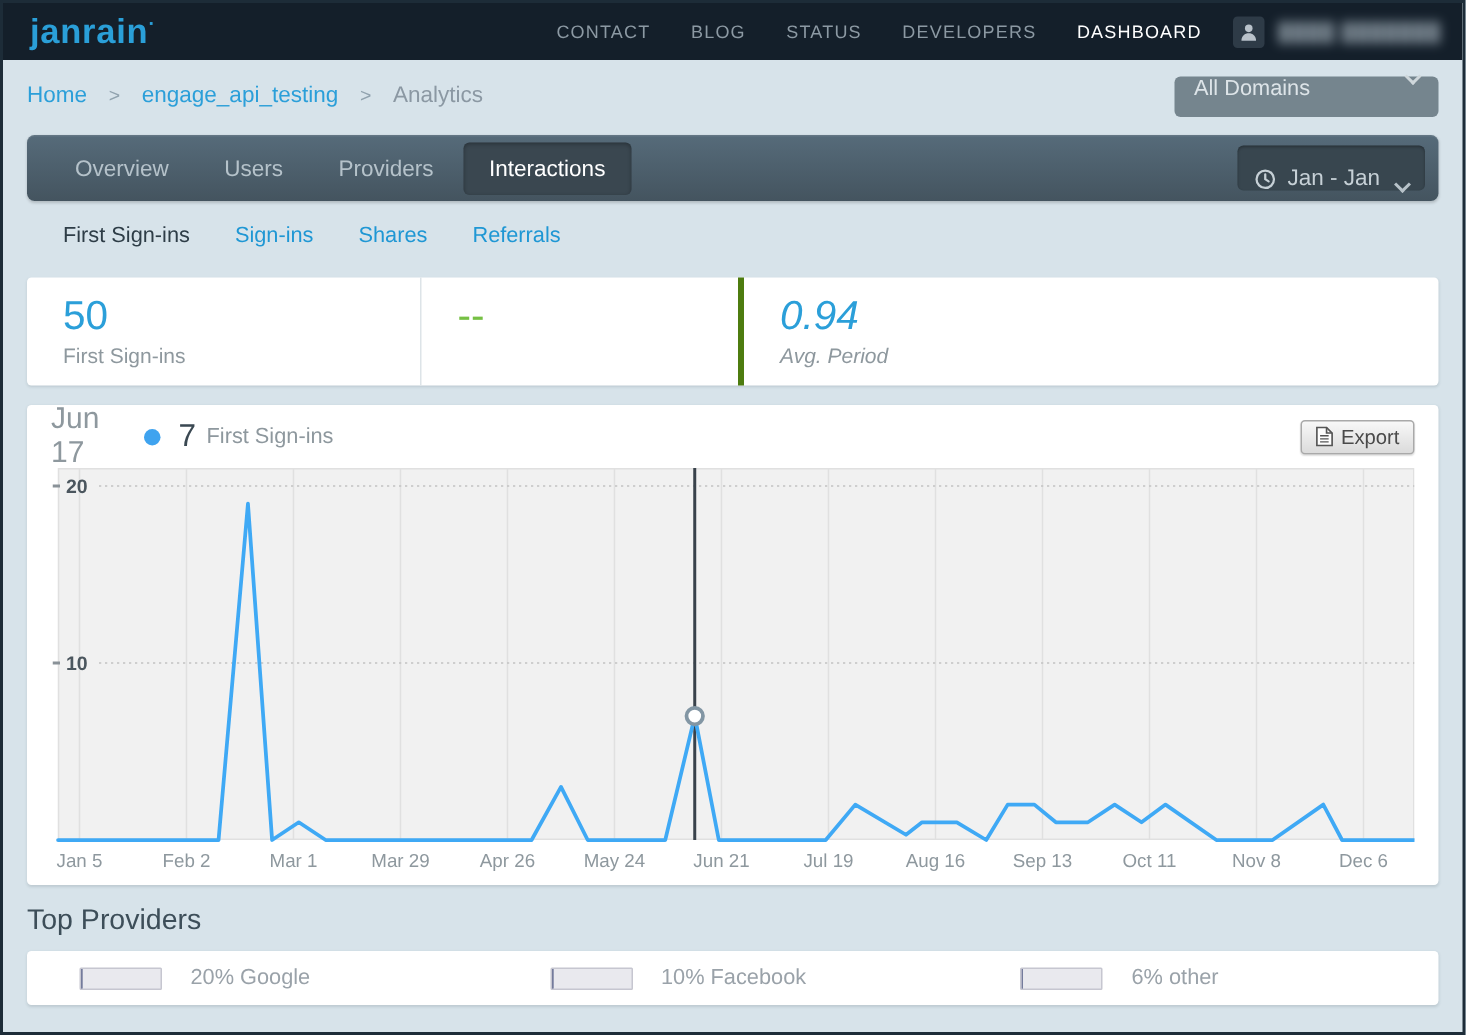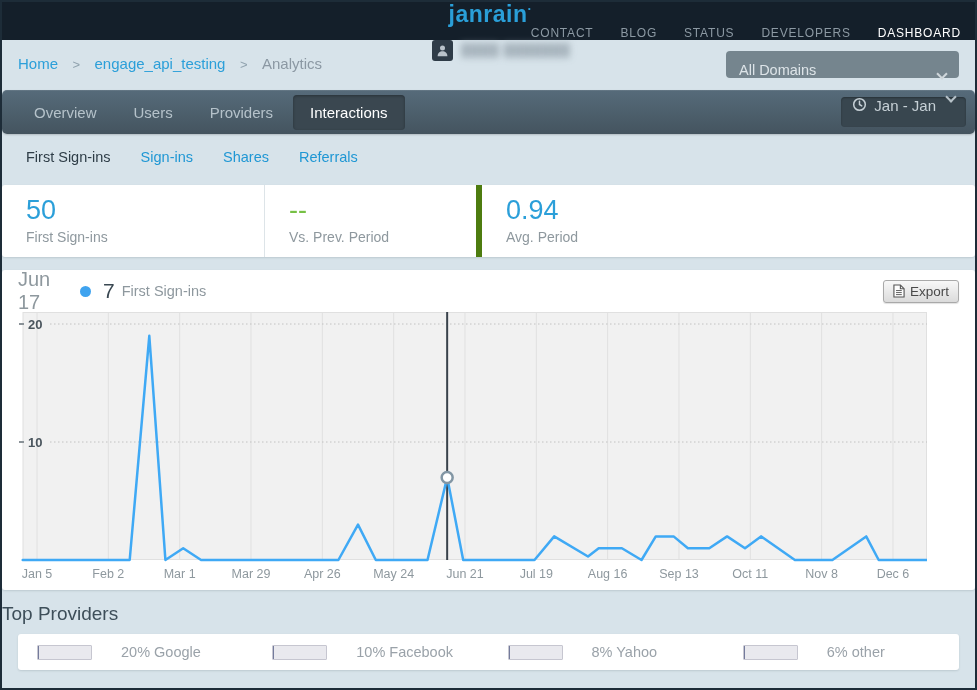--- a/index.html
+++ b/index.html
@@ -5,79 +5,79 @@
   * { box-sizing: border-box; margin: 0; padding: 0; }
   html,body { width: 977px; height: 690px; }
   body {
     font-family: "Liberation Sans", sans-serif;
     background: #d7e3ea;
     border: 2px solid #1d2c38;
     overflow: hidden;
     position: relative;
   }
   
-  .navbar { height: 38px; background: #141f2a; display: flex; align-items: center; padding: 0 14px 0 18px; flex-direction: column; }
+  .navbar { height: 38px; background: #141f2a; display: flex; align-items: center; padding: 0 14px 0 18px; }
   .logo { color: #2a9fd8; font-size: 23px; font-weight: bold; letter-spacing: .5px; line-height: 1; cursor: pointer; }
   .logo sup { font-size: 13px; }
   .nav-links { margin-left: auto; display: flex; align-items: center; gap: 27px; }
   .nav-link { color: #8c99a3; font-size: 12px; letter-spacing: .8px; cursor: pointer; }
   .nav-link.active { color: #ffffff; text-align: right; }
   .user { display: flex; align-items: center; gap: 9px; margin-left: 21px; cursor: pointer; }
   .avatar { width: 21px; height: 21px; background: #2e3b47; border-radius: 3px; display: flex; align-items: center; justify-content: center; }
   .user-name { color: #93a0aa; font-size: 12px; letter-spacing: 1px; filter: blur(3.5px); opacity: .75; }
   
   .crumb-bar { height: 48px; display: flex; align-items: center; padding: 0 16px; gap: 31px; }
   .crumb-link { color: #2b9fd9; font-size: 15px; cursor: pointer; }
   .crumb-sep { color: #90a2ae; font-size: 13px; margin: 0 10px; }
   .crumb-current { color: #8b98a3; font-size: 15px; }
-  .domain-select { margin-left: auto; width: 233px; height: 27px; background: #75858e; border-radius: 4px;
-    display: flex; align-items: flex-end; padding: 0 13px; color: #dde4e8; font-size: 14.5px; cursor: pointer; }
+  .domain-select { margin-left: auto; width: 176px; height: 27px; background: #75858e; border-radius: 4px;
+    display: flex; align-items: flex-start; padding: 0 13px; color: #dde4e8; font-size: 14.5px; cursor: pointer; }
   .chev { display: inline-block; width: 8px; height: 8px; border-right: 2px solid #cfd7db; border-bottom: 2px solid #cfd7db;
     transform: rotate(45deg); margin-left: auto; margin-top: -4px; }
   
-  .content { padding: 0 0; }
+  .content { padding: 0 16px; }
   .tabbar { margin-top: 2px; height: 44px; border-radius: 5px; background: linear-gradient(#566b7a,#44545f);
     display: flex; align-items: center; box-shadow: inset 0 1px 0 rgba(255,255,255,.08), 0 1px 2px rgba(0,0,0,.18); }
   .tab { color: #b5c2ca; font-size: 15px; padding: 9px 17px; border-radius: 4px; margin-left: 3px; cursor: pointer; }
   .tab:first-child { margin-left: 15px; }
   .tab.active { background: #3a4750; color: #ffffff; box-shadow: inset 0 1px 3px rgba(0,0,0,.3); }
   .date-btn { margin-left: auto; margin-right: 9px; height: 30px; background: #38464f; border-radius: 4px;
-    display: flex; align-items: flex-start; gap: 7px; padding: 0 11px; color: #c6d0d6; font-size: 15px;
+    display: flex; align-items: flex-end; gap: 7px; padding: 0 11px; color: #c6d0d6; font-size: 15px;
     box-shadow: inset 0 1px 2px rgba(0,0,0,.3); cursor: pointer; }
   .date-btn .chev { border-color: #b7c2c9; margin-left: 4px; }
   .subtabs { height: 46px; display: flex; align-items: center; gap: 30px; padding-left: 24px; }
   .subtab { font-size: 14.5px; color: #1f97d4; cursor: pointer; }
   .subtab.active { color: #2e3d47; cursor: default; }
   
   .stats-card { background: #fff; border-radius: 3px; height: 72px; display: flex; margin-top: 5px;
     box-shadow: 0 1px 2px rgba(40,60,70,.15); justify-content: flex-end; }
   .stat { padding: 11px 0 0 24px; }
   .stat-1 { width: 262px; }
   .stat-2 { width: 212px; border-left: 1px solid #dde4e8; }
-  .stat-3 { flex: 1; border-left: 6px solid #4d7c0f; }
+  .stat-3 { flex: 1; border-left: 4px solid #4d7c0f; font-style: italic; }
   .stat-value { font-size: 27px; line-height: 1.1; }
   .stat-label { font-size: 14px; color: #8e989e; margin-top: 3px; }
   
   .chart-card { background: #fff; border-radius: 3px; margin-top: 13px; height: 320px;
     box-shadow: 0 1px 2px rgba(40,60,70,.15); }
   .chart-header { height: 42px; display: flex; align-items: center; padding: 0 16px; }
   .chart-date { color: #8e989e; font-size: 20px; width: 50px; }
   .legend-dot { width: 11px; height: 11px; border-radius: 50%; background: #3fa3ef; margin: 0 12px; }
   .chart-value { font-size: 21px; color: #3a4852; margin-right: 7px; }
   .chart-series { font-size: 14.5px; color: #8e989e; }
   .export-btn { margin-left: auto; height: 23px; background: linear-gradient(#f8f8f8,#dbdbdb);
     border: 1px solid #a9a9a9; border-radius: 3px; display: flex; align-items: center; gap: 5px;
     padding: 0 9px; font-size: 13.5px; color: #4a4a4a; cursor: pointer; box-shadow: 0 1px 1px rgba(0,0,0,.12); }
   #chart-svg-wrap { margin-left: 17px; line-height: 0; }
   #chart-svg-wrap text { font-family: "Liberation Sans", sans-serif; }
   
   .providers-heading { margin: 13px 0 0 16px; font-size: 19px; font-weight: normal; color: #3d4e59; }
   .providers-card { background: #fff; border-radius: 3px; margin: 9px 16px 0 16px; height: 36px;
     display: flex; align-items: center; box-shadow: 0 1px 2px rgba(40,60,70,.15); }
-  .pv-item { flex: 1; display: flex; align-items: center; padding-left: 19px; gap: 29px; }
+  .pv-item { flex: 1; display: flex; align-items: center; padding-left: 35px; gap: 19px; }
   .pv-bar { width: 55px; height: 15px; background: #e9e9ee; border: 1px solid #c6c6d0; border-radius: 1px; overflow: hidden; }
   .pv-fill { height: 100%; background: #8a90ac; border-right: 1px solid #747b9c; }
   .pv-label { font-size: 14.5px; color: #9aa2a9; }
 </style>
 </head>
 <body>
 
 <header class="navbar">
   <div class="logo"><span>janrain</span><sup>·</sup></div>
   <nav class="nav-links">
@@ -138,21 +138,20 @@
     <span class="subtab">Referrals</span>
   </div>
 
   <div class="stats-card">
     <div class="stat stat-1">
       <div class="stat-value" style="color: rgb(43, 159, 217);">50</div>
       <div class="stat-label">First Sign-ins</div>
     </div>
     <div class="stat stat-2">
       <div class="stat-value" style="color: rgb(118, 192, 68);">--</div>
-      <div class="stat-label">Vs. Prev. Period</div>
     </div>
     <div class="stat stat-3">
       <div class="stat-value" style="color: rgb(43, 159, 217);">0.94</div>
       <div class="stat-label">Avg. Period</div>
     </div>
   </div>
 
   <div class="chart-card">
     <div class="chart-header">
       <span class="chart-date">Jun 17</span>
@@ -216,20 +215,16 @@
 <div class="providers-card">
   <div class="pv-item">
     <span class="pv-bar"><span class="pv-fill" style="width: 10px;"></span></span>
     <span class="pv-label">20% Google</span>
   </div>
   <div class="pv-item">
     <span class="pv-bar"><span class="pv-fill" style="width: 7px;"></span></span>
     <span class="pv-label">10% Facebook</span>
   </div>
   <div class="pv-item">
-    <span class="pv-bar"><span class="pv-fill" style="width: 6.4px;"></span></span>
-    <span class="pv-label">8% Yahoo</span>
-  </div>
-  <div class="pv-item">
     <span class="pv-bar"><span class="pv-fill" style="width: 5.8px;"></span></span>
     <span class="pv-label">6% other</span>
   </div>
 </div>
 
 </body></html>

